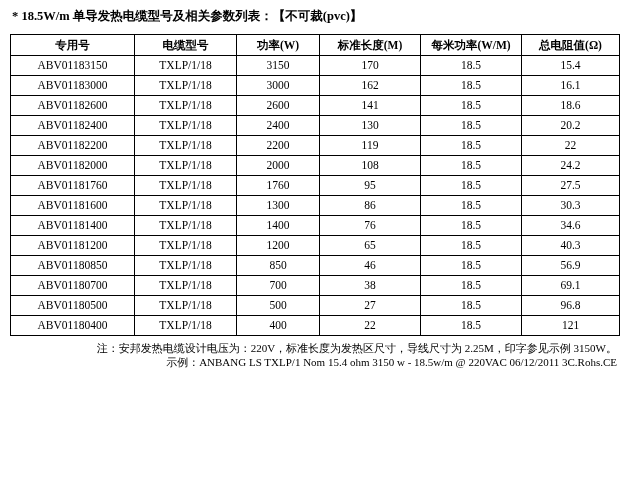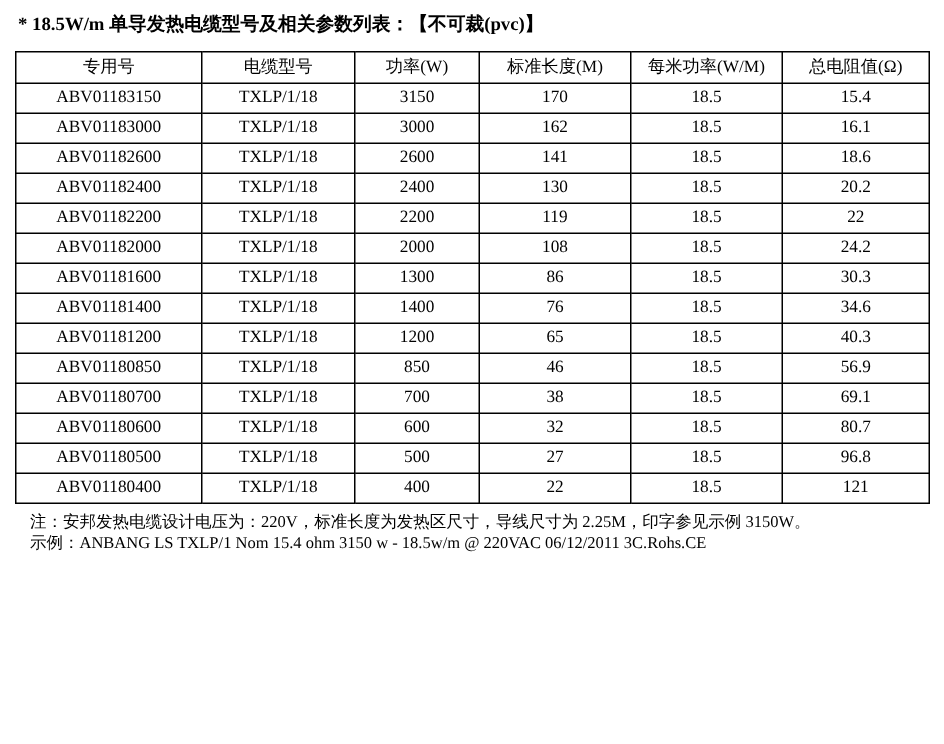--- a/index.html
+++ b/index.html
@@ -42,34 +42,35 @@
     vertical-align: middle;
     font-size: 11.5px;
     line-height: 13px;
     height: 19px;
     padding: 0;
     font-family: "Liberation Serif", serif;
     white-space: nowrap;
     overflow: hidden;
   }
   table.spec th {
-    font-weight: normal;
+    font-weight: bold;
     height: 20px;
   }
   col.c0 { width: 124px; }
   col.c1 { width: 102px; }
   col.c2 { width: 83px; }
   col.c3 { width: 101px; }
   col.c4 { width: 101px; }
   col.c5 { width: 98px; }
   .notes {
     margin: 5px 2px 0 10px;
     font-size: 11px;
     line-height: 14px;
     font-family: "Liberation Serif", serif;
+    text-align: right;
   }
   .notes div {
     white-space: nowrap;
   }
 </style>
 </head>
 <body>
 
 <div class="page">
 
@@ -137,20 +138,28 @@
       </tr>
       <tr>
         <td>ABV01182000</td>
         <td>TXLP/1/18</td>
         <td>2000</td>
         <td>108</td>
         <td>18.5</td>
         <td>24.2</td>
       </tr>
       <tr>
+        <td>ABV01181760</td>
+        <td>TXLP/1/18</td>
+        <td>1760</td>
+        <td>95</td>
+        <td>18.5</td>
+        <td>27.5</td>
+      </tr>
+      <tr>
         <td>ABV01181600</td>
         <td>TXLP/1/18</td>
         <td>1300</td>
         <td>86</td>
         <td>18.5</td>
         <td>30.3</td>
       </tr>
       <tr>
         <td>ABV01181400</td>
         <td>TXLP/1/18</td>
@@ -175,28 +184,20 @@
         <td>18.5</td>
         <td>56.9</td>
       </tr>
       <tr>
         <td>ABV01180700</td>
         <td>TXLP/1/18</td>
         <td>700</td>
         <td>38</td>
         <td>18.5</td>
         <td>69.1</td>
-      </tr>
-      <tr>
-        <td>ABV01180600</td>
-        <td>TXLP/1/18</td>
-        <td>600</td>
-        <td>32</td>
-        <td>18.5</td>
-        <td>80.7</td>
       </tr>
       <tr>
         <td>ABV01180500</td>
         <td>TXLP/1/18</td>
         <td>500</td>
         <td>27</td>
         <td>18.5</td>
         <td>96.8</td>
       </tr>
       <tr>

